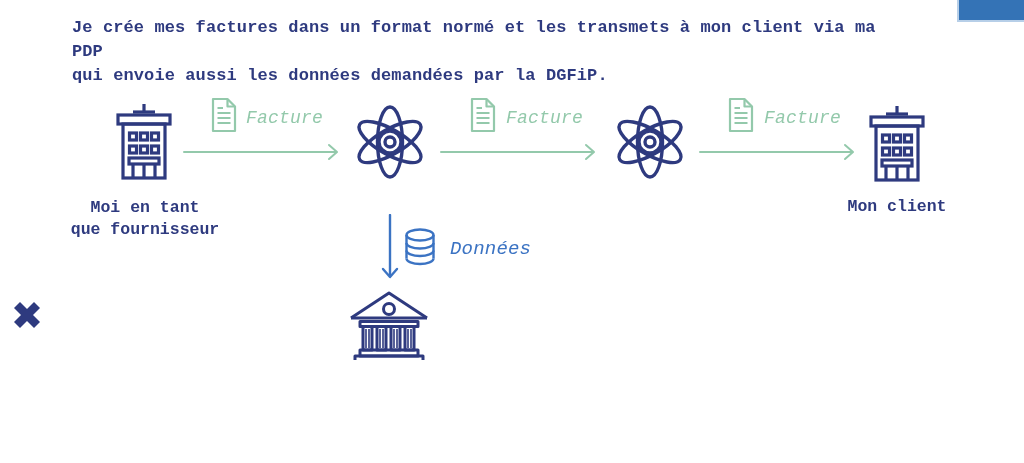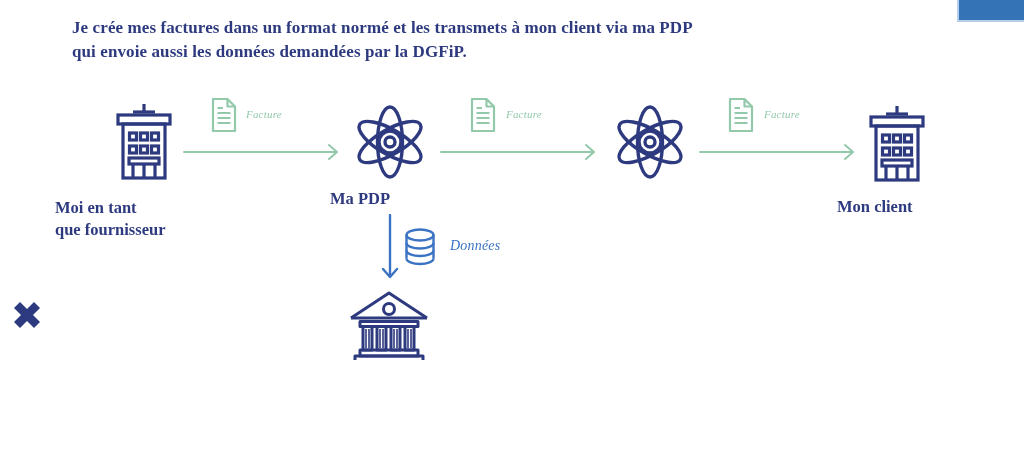--- a/index.html
+++ b/index.html
@@ -1,35 +1,35 @@
 <!DOCTYPE html>
 <html><head>
 <meta charset="utf-8">
 <style>
   html,body{margin:0;padding:0;background:#ffffff;}
   .canvas{
     position:relative;width:1024px;height:360px;background:#ffffff;overflow:hidden;
-    font-family:Liberation Serif, serif;
+    font-family:Liberation Mono, monospace;
   }
   .abs{position:absolute;}
   .title{
     left:72px;top:16px;width:840px;
     color:#2e3a7f;font-size:17px;font-weight:700;line-height:24px;
     white-space:pre-line;letter-spacing:.1px;
   }
   .corner-rect{
     left:957px;top:0;width:67px;height:22px;background:#3473b6;
     border-left:2px solid #b7cfe8;border-bottom:2px solid #b7cfe8;box-sizing:border-box;
   }
   .node-label{
     color:#2e3a7f;font-size:16.5px;font-weight:700;line-height:22px;
-    text-align:left;white-space:pre-line;
+    text-align:center;white-space:pre-line;
   }
   .edge-label{
-    font-size:11px;font-style:italic;font-weight:500;letter-spacing:.2px;
+    font-size:18px;font-style:italic;font-weight:500;letter-spacing:.2px;
   }
   .edge-label.green{color:#93c9ab;}
   .edge-label.blue{color:#3b73c3;}
   svg{display:block;}
 </style>
 </head>
 <body>
 
 <div class="canvas">
 
@@ -66,21 +66,20 @@
     <polyline points="146,3 154,10 146,17"></polyline>
   </svg>
 
   <svg class="abs" style="left:355px;top:103px" width="70" height="78" viewBox="0 0 70 78" fill="none" stroke="#2e3a7f" stroke-width="3.4">
     <ellipse cx="35" cy="39" rx="12.5" ry="35"></ellipse>
     <ellipse cx="35" cy="39" rx="12.5" ry="35" transform="rotate(60 35 39)"></ellipse>
     <ellipse cx="35" cy="39" rx="12.5" ry="35" transform="rotate(-60 35 39)"></ellipse>
     <circle cx="35" cy="39" r="11"></circle>
     <circle cx="35" cy="39" r="5"></circle>
   </svg>
-  <div class="abs node-label" style="left:330px;top:188px;width:120px">Ma PDP</div>
 
   <svg class="abs" style="left:469px;top:97px" width="28" height="36" viewBox="0 0 28 36" fill="none" stroke="#93c9ab" stroke-width="2.2" stroke-linejoin="round">
     <path d="M3 2 H17.5 L25 9.5 V34 H3 Z"></path>
     <path d="M17.5 2 V9.5 H25"></path>
     <path d="M7.5 11 H13 M7.5 16 H20.5 M7.5 21 H20.5 M7.5 26 H20.5"></path>
   </svg>
   <div class="abs edge-label green" style="left:506px;top:108px">Facture</div>
   <svg class="abs" style="left:440px;top:142px" width="160" height="20" viewBox="0 0 160 20" fill="none" stroke="#93c9ab" stroke-width="2" stroke-linecap="round" stroke-linejoin="round">
     <line x1="1" y1="10" x2="153" y2="10"></line>
     <polyline points="146,3 154,10 146,17"></polyline>
@@ -125,21 +124,21 @@
     <line x1="11" y1="1" x2="11" y2="62"></line>
     <polyline points="4,55 11,63 18,55"></polyline>
   </svg>
   <svg class="abs" style="left:403px;top:228px" width="34" height="38" viewBox="0 0 34 38" fill="none" stroke="#3b73c3" stroke-width="2.4">
     <ellipse cx="17" cy="7" rx="13.5" ry="5.5"></ellipse>
     <path d="M3.5 7 V30.5 M30.5 7 V30.5"></path>
     <path d="M3.5 15 A13.5 5.5 0 0 0 30.5 15"></path>
     <path d="M3.5 22.5 A13.5 5.5 0 0 0 30.5 22.5"></path>
     <path d="M3.5 30.5 A13.5 5.5 0 0 0 30.5 30.5"></path>
   </svg>
-  <div class="abs edge-label blue" style="left:450px;top:238px;font-size:14px">Données</div>
+  <div class="abs edge-label blue" style="left:450px;top:238px;font-size:19px">Données</div>
 
   <svg class="abs" style="left:347px;top:288px" width="84" height="80" viewBox="0 0 84 80" fill="none" stroke="#2e3a7f" stroke-width="3" stroke-linejoin="round">
     <path d="M4 30 L42 5 L80 30"></path>
     <line x1="4" y1="30" x2="80" y2="30"></line>
     <circle cx="42" cy="21" r="5.5"></circle>
     <rect x="13" y="33.5" width="58" height="5"></rect>
     <rect x="16" y="38.5" width="9" height="23.5"></rect>
     <rect x="30" y="38.5" width="9" height="23.5"></rect>
     <rect x="44" y="38.5" width="9" height="23.5"></rect>
     <rect x="58" y="38.5" width="9" height="23.5"></rect>

